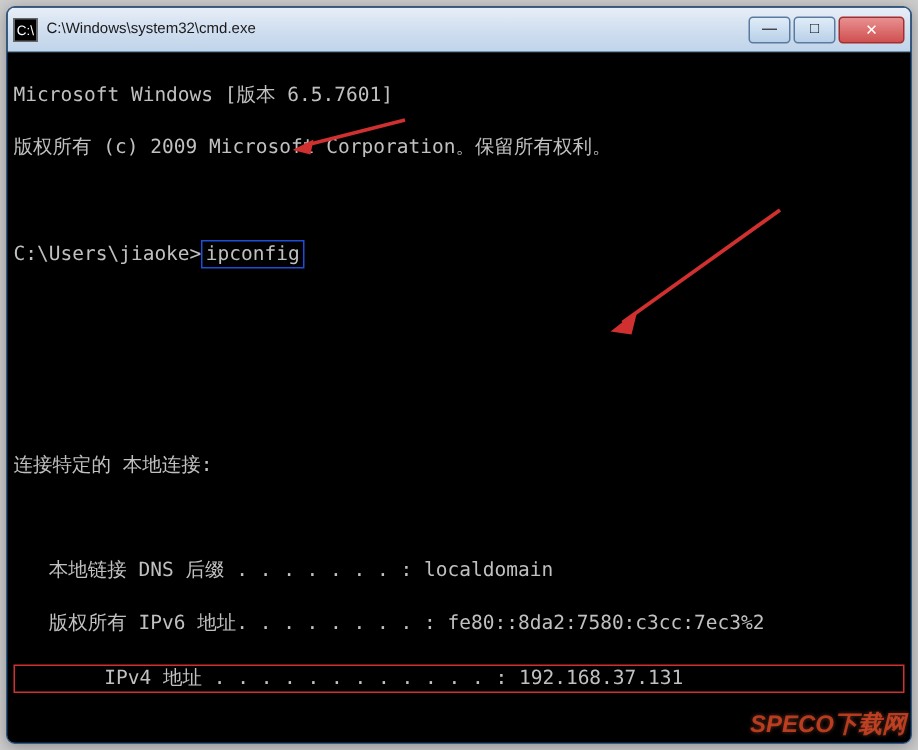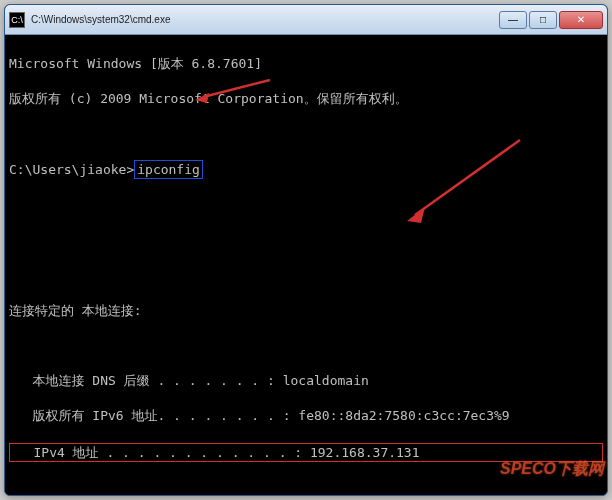--- a/index.html
+++ b/index.html
@@ -7,49 +7,49 @@
     .window { width: 604px; height: 492px; margin: 4px; background: #000; border: 1px solid #2a5a8a; border-radius: 6px; overflow: hidden; box-shadow: 0 2px 10px rgba(0,0,0,0.3); }
     .titlebar { height: 30px; background: linear-gradient(to bottom, #e8eef7 0%, #d1dff0 50%, #c0d4ea 100%); display: flex; align-items: center; padding: 0 4px; border-bottom: 1px solid #7090b0; }
     .titlebar-icon { width: 16px; height: 16px; background: #000; border: 1px solid #666; margin-right: 6px; font-size: 9px; color: #fff; display: flex; align-items: center; justify-content: center; }
     .titlebar-text { flex: 1; font-size: 10px; color: #1a1a1a; }
     .win-btns { display: flex; gap: 0; }
     .win-btn { width: 28px; height: 18px; border: 1px solid #5a7aa0; background: linear-gradient(to bottom, #e0ecf8, #b8d0e8); border-radius: 3px; margin-left: 2px; display: flex; align-items: center; justify-content: center; cursor: pointer; font-size: 10px; }
     .win-btn.close { background: linear-gradient(to bottom, #e89090, #d05050); border-color: #a03030; color: #fff; width: 44px; }
     .terminal { background: #000; color: #c0c0c0; font-family: "Consolas", "SimSun", monospace; font-size: 13px; line-height: 1.35; padding: 2px 4px; height: calc(100% - 30px); overflow: hidden; white-space: pre; position: relative; }
     .line { white-space: pre; }
     .box-red { border: 1px solid #1d4ed8; display: inline-block; padding: 0 2px; }
-    .box-red-row { border: 1px solid #d03030; }
+    .box-red-row { border: 1px solid #d03030; padding-left: 36px; }
     .arrow { position: absolute; pointer-events: none; }
-    .watermark { position: absolute; right: 8px; bottom: 20px; font-size: 16px; font-weight: bold; font-style: italic; color: rgba(255,80,40,0.65); text-shadow: 0 0 3px rgba(255,120,80,0.4); pointer-events: none; font-family: Arial, sans-serif; }
+    .watermark { position: absolute; right: 8px; bottom: 6px; font-size: 16px; font-weight: bold; font-style: italic; color: rgba(255,80,40,0.65); text-shadow: 0 0 3px rgba(255,120,80,0.4); pointer-events: none; font-family: Arial, sans-serif; }
   </style>
 </head>
 <body>
 
 <div class="window">
   <div class="titlebar">
     <div class="titlebar-icon">C:\</div>
     <div class="titlebar-text">C:\Windows\system32\cmd.exe</div>
     <div class="win-btns">
       <div class="win-btn">—</div>
       <div class="win-btn">□</div>
       <div class="win-btn close">✕</div>
     </div>
   </div>
   <div class="terminal">
-<div class="line">Microsoft Windows [版本 6.8.7601]</div>
+<div class="line">Microsoft Windows [版本 6.5.7601]</div>
 <div class="line">版权所有 (c) 2009 Microsoft Corporation。保留所有权利。</div>
 <div class="line"> </div>
 <div class="line"><span>C:\Users\jiaoke&gt;</span><span class="box-red">ipconfig</span></div>
 <div class="line"> </div>
 <div class="line"> </div>
 <div class="line"> </div>
 <div class="line">连接特定的 本地连接:</div>
 <div class="line"> </div>
-<div class="line">   <span>本地连接 DNS 后缀</span><span> . . . . . . . : </span><span>localdomain</span></div>
-<div class="line">   <span>版权所有 IPv6 地址</span><span>. . . . . . . . : </span><span>fe80::8da2:7580:c3cc:7ec3%9</span></div>
+<div class="line">   <span>本地链接 DNS 后缀</span><span> . . . . . . . : </span><span>localdomain</span></div>
+<div class="line">   <span>版权所有 IPv6 地址</span><span>. . . . . . . . : </span><span>fe80::8da2:7580:c3cc:7ec3%2</span></div>
 <div class="line box-red-row">   <span>IPv4 地址</span><span> . . . . . . . . . . . . : </span><span>192.168.37.131</span></div>
 
 
 
 
 
 
 
 
 

